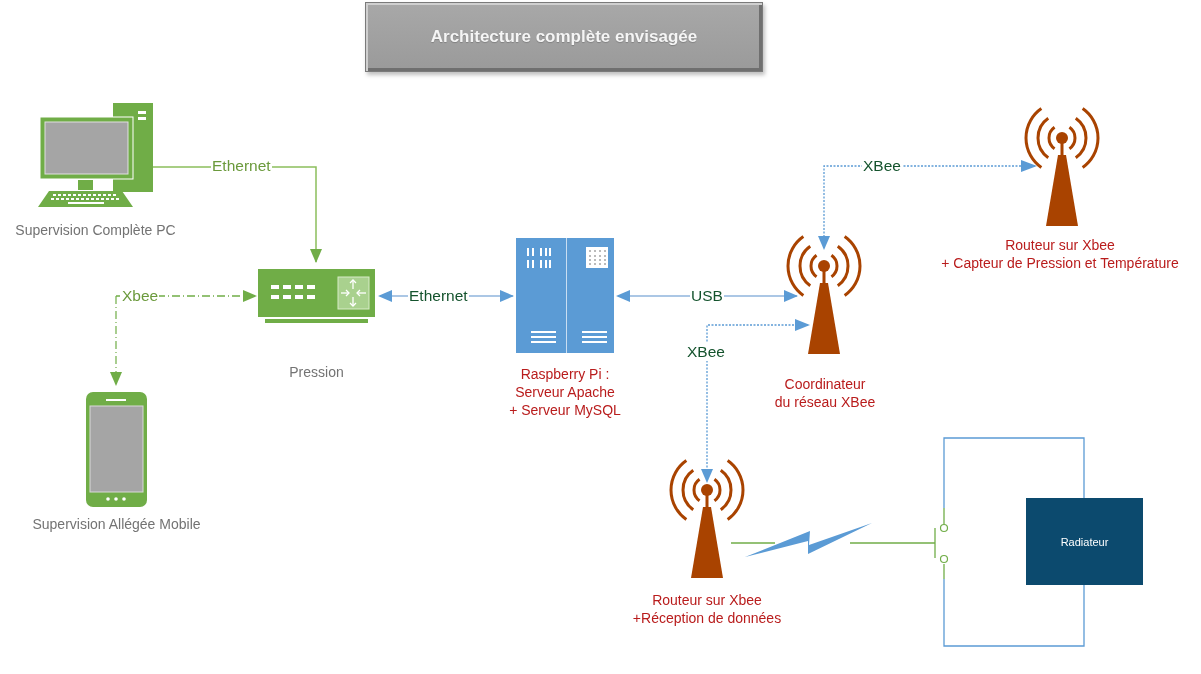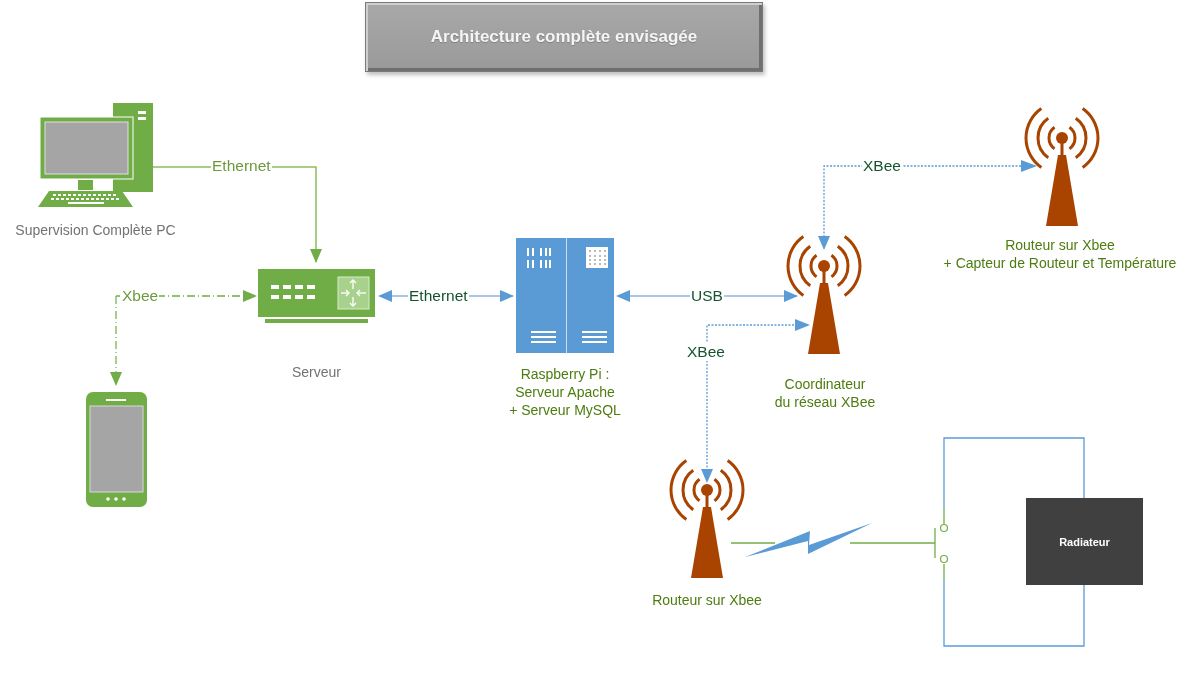--- a/index.html
+++ b/index.html
@@ -10,28 +10,28 @@
     position: absolute; left: 365px; top: 2px; width: 396px; height: 68px;
     background: linear-gradient(#a8a8a8, #9a9a9a);
     border: 1px solid #7a7a7a;
     box-shadow: inset 2px 2px 0 #cfcfcf, inset -3px -3px 0 #6f6f6f, 2px 3px 4px rgba(0,0,0,0.25);
     display: flex; align-items: center; justify-content: center;
     color: #f5f5f5; font-weight: bold; font-size: 17px;
     text-shadow: 0 1px 1px rgba(0,0,0,0.2);
   }
   .lbl { position: absolute; font-size: 14px; text-align: center; line-height: 18px; white-space: nowrap; }
   .lbl.dark { color: #737373; }
-  .lbl.blue { color: #4d7c0f; }
+  .lbl.blue { color: #b91c1c; }
   .edge-lbl { position: absolute; font-size: 15.5px; line-height: 18px; white-space: nowrap; background: #fff; padding: 0 1px; text-align: right; }
   .edge-lbl.green { color: #6b9a3c; }
   .edge-lbl.blue { color: #14532d; }
   .rad-box {
     position: absolute; left: 1026px; top: 498px; width: 117px; height: 87px;
-    background: #404040; color: #ffffff; font-size: 11px;
-    display: flex; align-items: center; justify-content: center; font-weight: bold;
+    background: #0c4a6e; color: #ffffff; font-size: 11px;
+    display: flex; align-items: center; justify-content: center;
   }
 </style>
 </head>
 <body>
 
 <div id="stage">
 
   <svg width="1201" height="674" style="position:absolute;left:0;top:0">
     <defs>
       <marker id="arrG" markerWidth="10" markerHeight="10" refX="9" refY="5" orient="auto" markerUnits="userSpaceOnUse">
@@ -252,38 +252,40 @@
   <div class="title-box">Architecture complète envisagée</div>
 
   <div class="edge-lbl green" style="left:211px;top:157px">Ethernet</div>
   <div class="edge-lbl green" style="left:121px;top:287px">Xbee</div>
   <div class="edge-lbl blue" style="left:408px;top:287px">Ethernet</div>
   <div class="edge-lbl blue" style="left:690px;top:287px">USB</div>
   <div class="edge-lbl blue" style="left:862px;top:157px">XBee</div>
   <div class="edge-lbl blue" style="left:686px;top:343px">XBee</div>
 
   <div class="lbl dark" style="left:3px;top:221px;width:185px">Supervision Complète PC</div>
-  <div class="lbl dark" style="left:264px;top:363px;width:105px">Serveur</div>
+  <div class="lbl dark" style="left:264px;top:363px;width:105px">Pression</div>
+  <div class="lbl dark" style="left:14px;top:515px;width:205px">Supervision Allégée Mobile</div>
 
   <div class="lbl blue" style="left:485px;top:365px;width:160px">
     <div>Raspberry Pi :</div>
     <div>Serveur Apache</div>
     <div>+ Serveur MySQL</div>
   </div>
 
   <div class="lbl blue" style="left:745px;top:375px;width:160px">
     <div>Coordinateur</div>
     <div>du réseau XBee</div>
   </div>
 
   <div class="lbl blue" style="left:925px;top:236px;width:270px">
     <div>Routeur sur Xbee</div>
-    <div>+ Capteur de Routeur et Température</div>
+    <div>+ Capteur de Pression et Température</div>
   </div>
 
   <div class="lbl blue" style="left:617px;top:591px;width:180px">
     <div>Routeur sur Xbee</div>
+    <div>+Réception de données</div>
   </div>
 
   <div class="rad-box">
     <span>Radiateur</span>
   </div>
 </div>
 
 </body></html>

